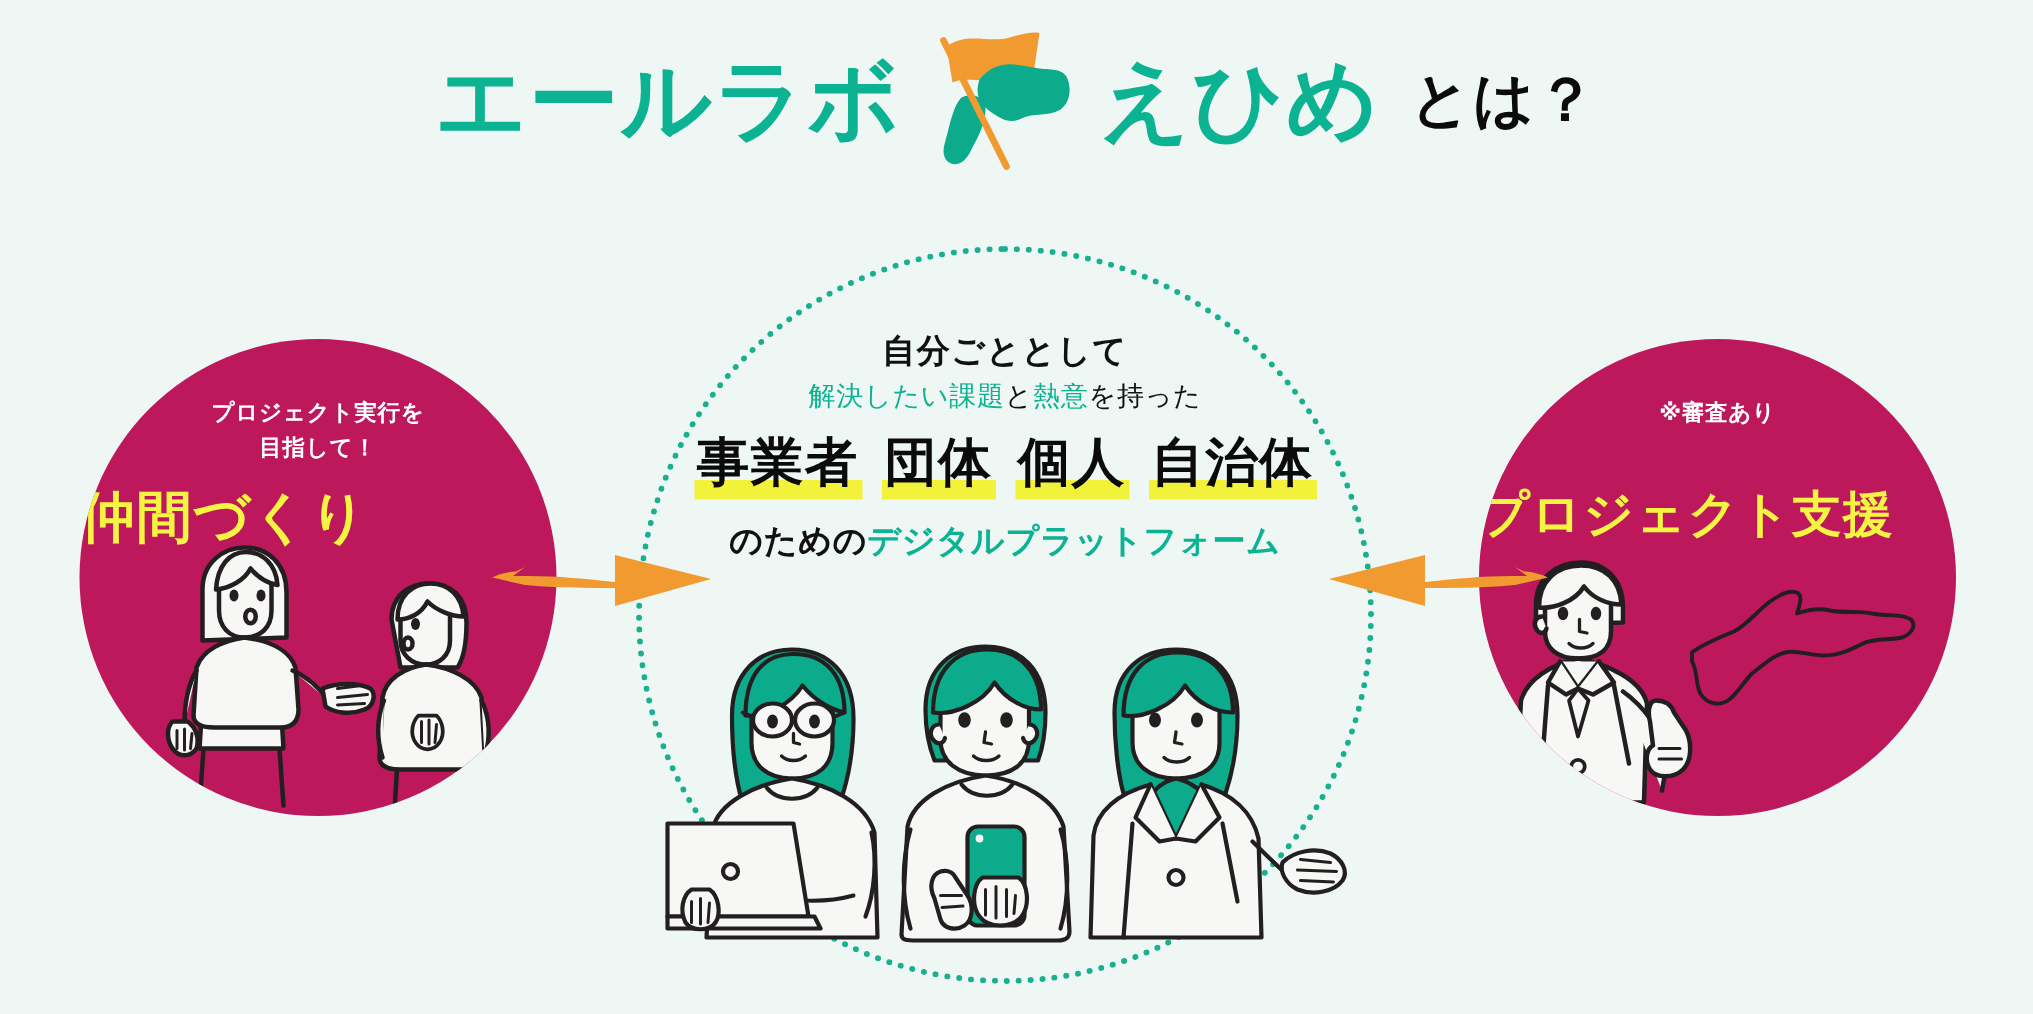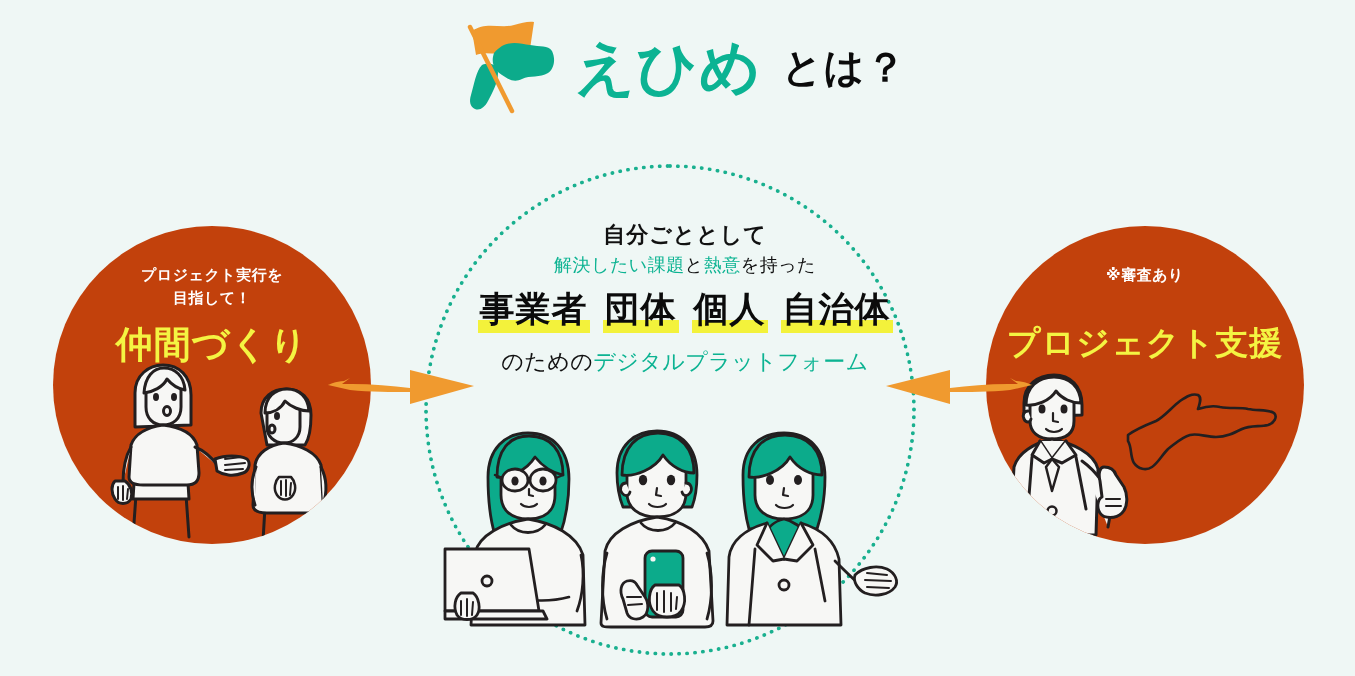--- a/index.html
+++ b/index.html
@@ -52,21 +52,21 @@
     margin: 0 8px;
     display: block;
   }
 
   
   .side-circle {
     position: absolute;
     width: 318px;
     height: 318px;
     border-radius: 50%;
-    background: #c2410c;
+    background: #be185d;
     overflow: hidden;
   }
   #circle-left  { left: 53px;  top: 226px; }
   #circle-right { left: 986px; top: 226px; }
 
   .circle-caption {
     position: absolute;
     left: 0;
     width: 100%;
     text-align: center;
@@ -76,21 +76,20 @@
     line-height: 1.5;
     letter-spacing: 0.5px;
   }
   #circle-left .circle-caption  { top: 38px; }
   #circle-right .circle-caption { top: 38px; }
 
   .circle-headline {
     position: absolute;
     left: 0;
     width: 100%;
-    text-align: center;
     color: #f4f442;
     font-weight: 700;
     line-height: 1;
     letter-spacing: 1px;
   }
   #circle-left .circle-headline  { top: 100px; font-size: 37px; }
   #circle-right .circle-headline { top: 100px; font-size: 33px; }
 
   .circle-art {
     position: absolute;
@@ -109,21 +108,21 @@
     width: 492px;
     height: 492px;
     border-radius: 50%;
     border: 4px dotted #19b08f;
     box-sizing: border-box;
   }
 
   
   #center-text {
     position: absolute;
-    left: 435px;
+    left: 420px;
     top: 218px;
     width: 500px;
     text-align: center;
   }
   .ct-line1 {
     font-size: 22px;
     font-weight: 700;
     color: #111111;
     line-height: 1.5;
     letter-spacing: 1px;
@@ -161,21 +160,21 @@
     left: 0;
     right: 0;
     bottom: 0;
     height: 13px;
     background: #f3f23b;
     z-index: -1;
   }
   .ct-line4 {
     margin-top: 14px;
     font-size: 22px;
-    font-weight: 400;
+    font-weight: 700;
     line-height: 1.4;
     letter-spacing: 0.5px;
     color: #111111;
   }
 
   
   #center-art {
     position: absolute;
     left: 443px;
     top: 425px;
@@ -193,20 +192,21 @@
   #arrow-left  { left: 322px; top: 354px; }
   #arrow-right { left: 878px; top: 354px; }
   .arrow svg { display: block; width: 100%; height: 100%; }
 </style>
 </head>
 <body>
 
 <div id="canvas">
 
   <div id="heading">
+    <span class="head-word head-green">エールラボ</span>
 
     <svg id="flag-logo" viewBox="0 0 104 96">
 
       <path d="M16 12 C30 2, 44 10, 58 6 C66 4, 72 2, 78 3 L74 30 C66 28, 58 32, 48 34 C38 36, 28 32, 20 36 Z" fill="#f09a2f"></path>
 
       <path d="M38 34 C50 20, 62 24, 74 26 C84 28, 92 26, 96 32 C100 40, 98 50, 92 54
                C84 59, 74 56, 66 60 C58 64, 52 60, 46 56 C40 52, 34 46, 38 34 Z" fill="#0cab8b"></path>
 
       <path d="M26 46 C34 42, 42 46, 42 54 C42 64, 36 74, 32 82 C29 88, 24 92, 19 90
                C14 88, 13 82, 15 76 C18 66, 20 52, 26 46 Z" fill="#0cab8b"></path>

